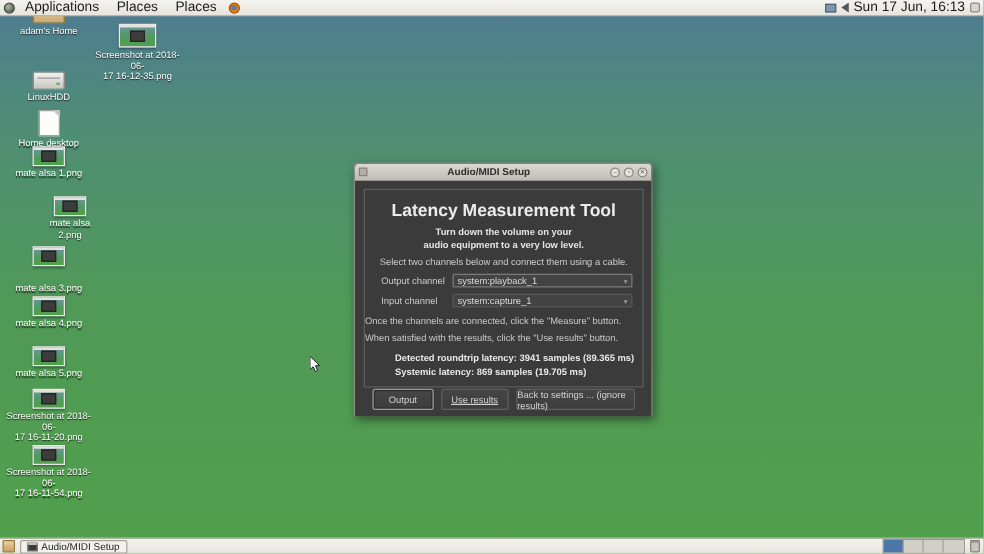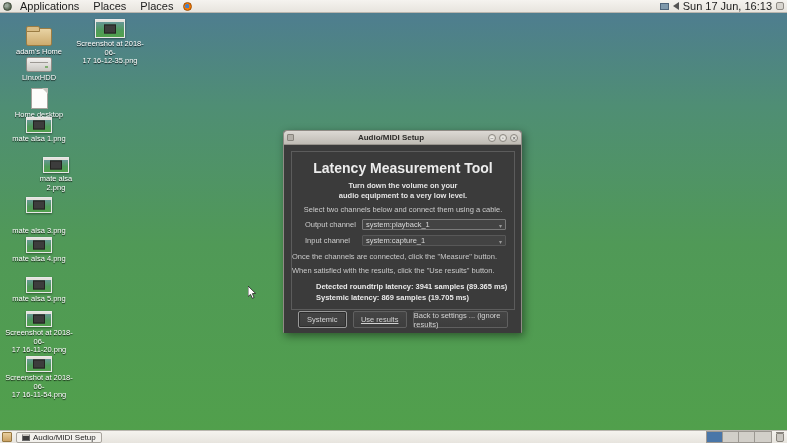--- a/index.html
+++ b/index.html
@@ -39,21 +39,21 @@
   .ic-drive:after { content:""; position:absolute; right:3px; bottom:3px; width:3px; height:2px; background:#7fae6e; }
   .ic-file { width:17px; height:21px; background:#fdfdfb; border:1px solid #a5a29b; position:relative; }
   .ic-file:before { content:""; position:absolute; right:-1px; top:-1px; border:3px solid #c9c6bf;
     border-left-color:transparent; border-bottom-color:transparent; }
   .ic-thumb { width:26px; height:16px; border:1px solid #e8e8e8; box-shadow:0 1px 2px rgba(0,0,0,.4);
     background:linear-gradient(180deg,#6d95a5 0%,#4f9a5c 60%,#52a14c 100%); position:relative; }
   .ic-thumb:before { content:""; position:absolute; left:0; right:0; top:0; height:2px; background:#e4e2dc; }
   .ic-thumb:after { content:""; position:absolute; left:50%; top:50%; width:10px; height:7px;
     transform:translate(-50%,-50%); background:#3c3c3c; border:1px solid #23221f; }
   .ic-thumb.lg { width:30px; height:19px; }
-  .p1  { left:1px;  top:28px;justify-content:space-between; }
+  .p1  { left:1px;  top:1px;justify-content:space-between; }
   .p2  { left:72px; top:19px; }
   .p3  { left:1px;  top:57px; }
   .p4  { left:1px;  top:88px; }
   .p5  { left:1px;  top:117px; }
   .p6  { left:1px;  top:157px;padding-left:34px; }
   .p7  { left:1px;  top:197px;gap:12px; }
   .p8  { left:1px;  top:237px; }
   .p9  { left:1px;  top:277px; }
   .p10 { left:1px;  top:311px; }
   .p11 { left:1px;  top:356px; }
@@ -212,21 +212,21 @@
 
         <div class="hint">Once the channels are connected, click the "Measure" button.</div>
         <div class="hint" style="margin-top:5px">When satisfied with the results, click the "Use results" button.</div>
 
         <div class="results">
           <div>Detected roundtrip latency: 3941 samples (89.365 ms)</div>
           <div>Systemic latency: 869 samples (19.705 ms)</div>
         </div>
 
         <div class="btn-row">
-          <div class="dbtn focus w-measure">Systemic</div>
+          <div class="dbtn focus w-measure">Output</div>
           <div class="dbtn w-use">Use results</div>
           <div class="dbtn w-back">Back to settings ... (ignore results)</div>
         </div>
       </div>
     </div>
   </div>
 
   <div class="cursor">
     <svg width="9" height="13" viewBox="0 0 9 13">
       <polygon points="0,0 0,10.5 2.6,8.4 4.3,12.3 6.1,11.5 4.4,7.6 7.6,7.4" fill="#fff" stroke="#222" stroke-width="0.8"></polygon>

